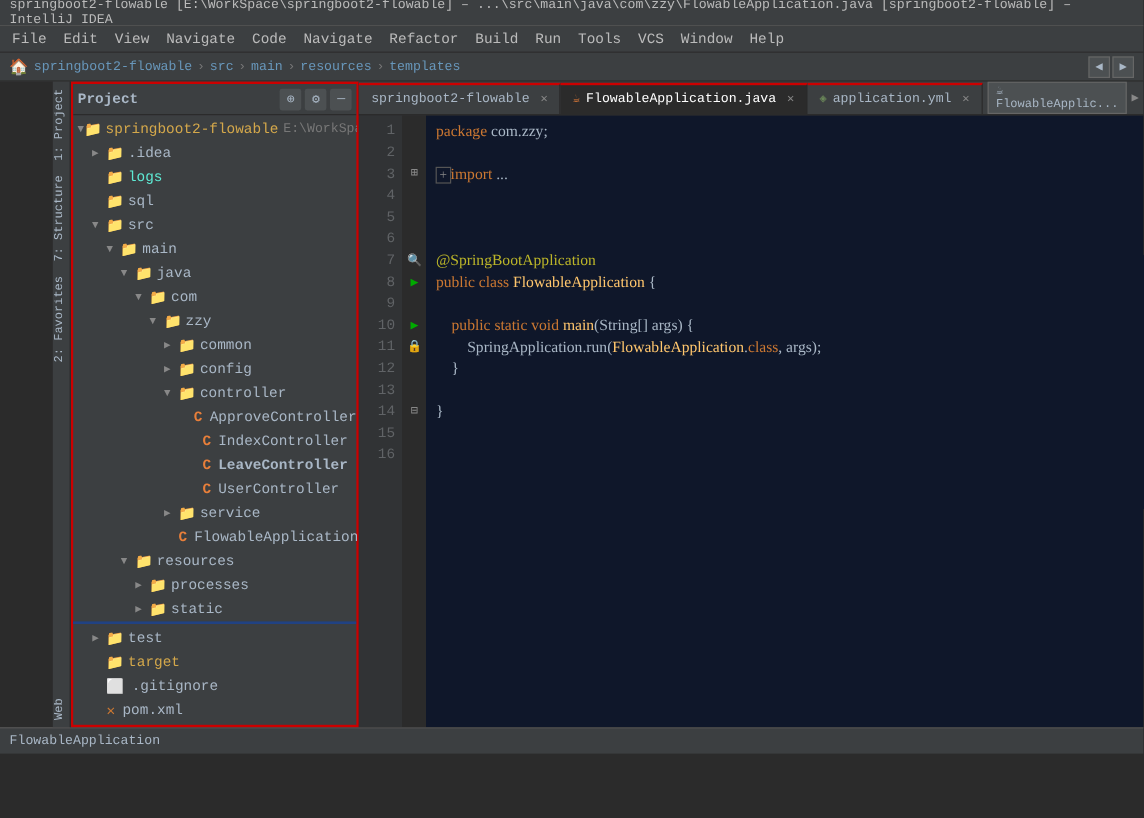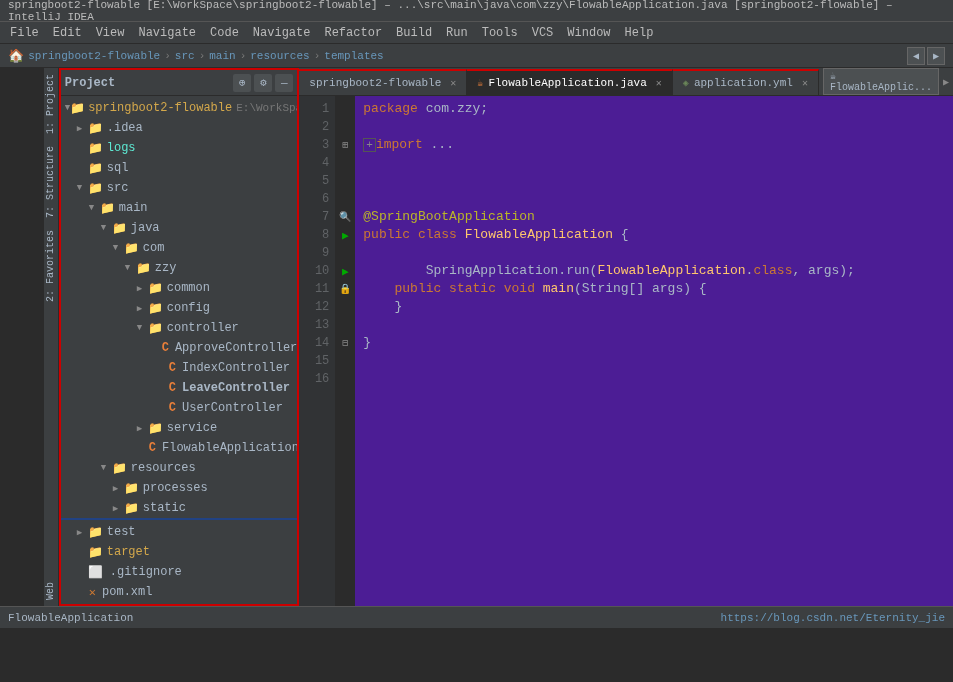--- a/index.html
+++ b/index.html
@@ -524,56 +524,55 @@
         <div class="gutter-line" style="height:18px; display:flex; align-items:center; justify-content:center; font-size:10px; color:#6897bb;">🔍</div>
         <div class="gutter-line" style="height:18px; display:flex; align-items:center; justify-content:center; font-size:11px; color:#00aa00;">▶</div>
         <div class="gutter-line"></div>
         <div class="gutter-line" style="height:18px; display:flex; align-items:center; justify-content:center; font-size:11px; color:#00aa00;">▶</div>
         <div class="gutter-line" style="height:18px; display:flex; align-items:center; justify-content:center; font-size:10px; color:#888;">🔒</div>
         <div class="gutter-line"></div>
         <div class="gutter-line"></div>
         <div class="gutter-line" style="height:18px; display:flex; align-items:center; justify-content:center; font-size:10px; color:#888;">⊟</div>
       </div>
 
-      <div id="code-content" style="flex:1; padding:4px 8px; font-family:Liberation Mono, monospace; font-size:13px; line-height:18px; overflow:auto; color:#a9b7c6; background:#4c1d95;">
+      <div id="code-content" style="flex:1; padding:4px 8px; font-family:Liberation Serif, serif; font-size:13px; line-height:18px; overflow:auto; color:#a9b7c6; background:#0f172a;">
 
         <div class="code-line"><span class="kw">package</span> <span class="pkg">com.zzy</span>;</div>
 
         <div class="code-line">&nbsp;</div>
 
         <div class="code-line"><span style="color:#888; font-size:11px; border:1px solid #555; padding:0 2px;">+</span><span class="kw">import</span> <span style="color:#a9b7c6;">...</span></div>
 
         <div class="code-line">&nbsp;</div>
 
         <div class="code-line">&nbsp;</div>
 
         <div class="code-line">&nbsp;</div>
 
         <div class="code-line"><span class="ann">@SpringBootApplication</span></div>
 
         <div class="code-line"><span class="kw">public class</span> <span class="cls-name">FlowableApplication</span> {</div>
 
         <div class="code-line">&nbsp;</div>
 
+        <div class="code-line">    <span class="kw">public static void</span> <span style="color:#ffc66d;">main</span>(<span style="color:#a9b7c6;">String</span>[] args) {</div>
+
         <div class="code-line">        <span style="color:#a9b7c6;">SpringApplication</span>.<span style="color:#a9b7c6;">run</span>(<span class="cls-name">FlowableApplication</span>.<span class="kw">class</span>, args);</div>
-
-        <div class="code-line">    <span class="kw">public static void</span> <span style="color:#ffc66d;">main</span>(<span style="color:#a9b7c6;">String</span>[] args) {</div>
 
         <div class="code-line">    }</div>
 
         <div class="code-line">&nbsp;</div>
 
         <div class="code-line">}</div>
 
         <div class="code-line">&nbsp;</div>
 
         <div class="code-line">&nbsp;</div>
       </div>
 
     </div>
   </div>
 
 </div>
 
 <div id="status-bar" style="height:22px; background:#3c3f41; display:flex; align-items:center; padding:0 8px; font-size:11px; color:#a9b7c6; border-top:1px solid #555; justify-content:space-between;">
   <span>FlowableApplication</span>
-  <span style="color:#6897bb;">https://blog.csdn.net/Eternity_jie</span>
 </div>
 
 </body></html>

